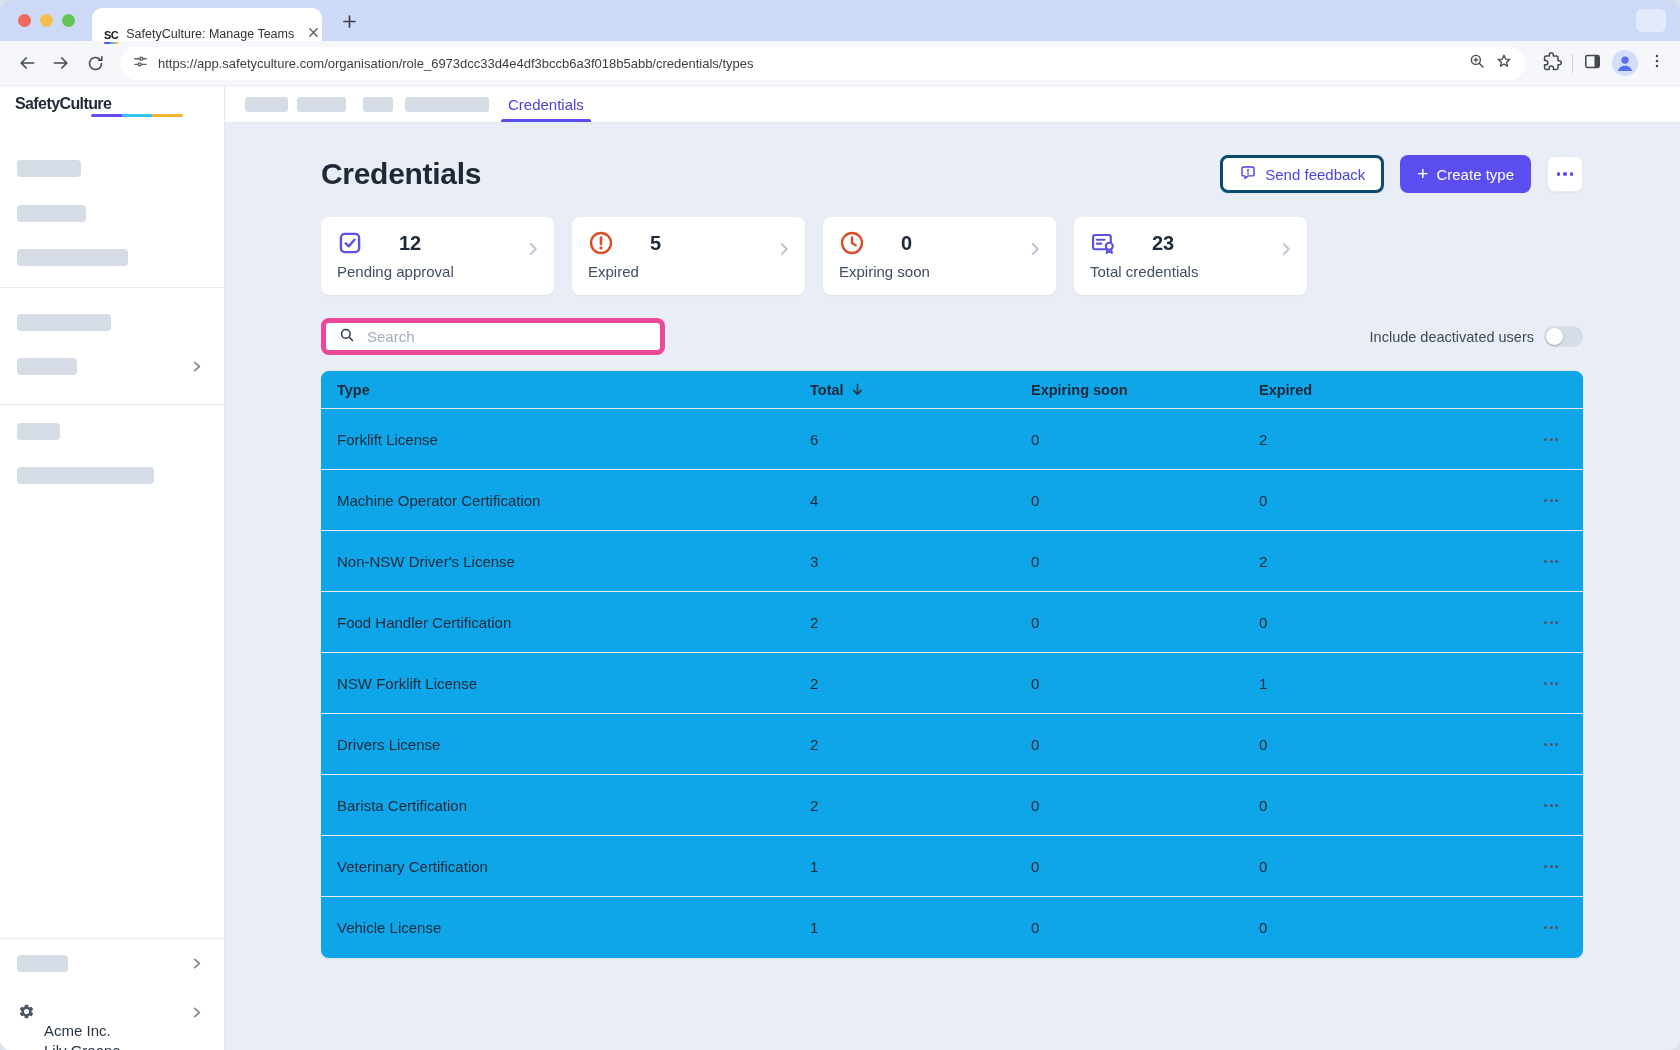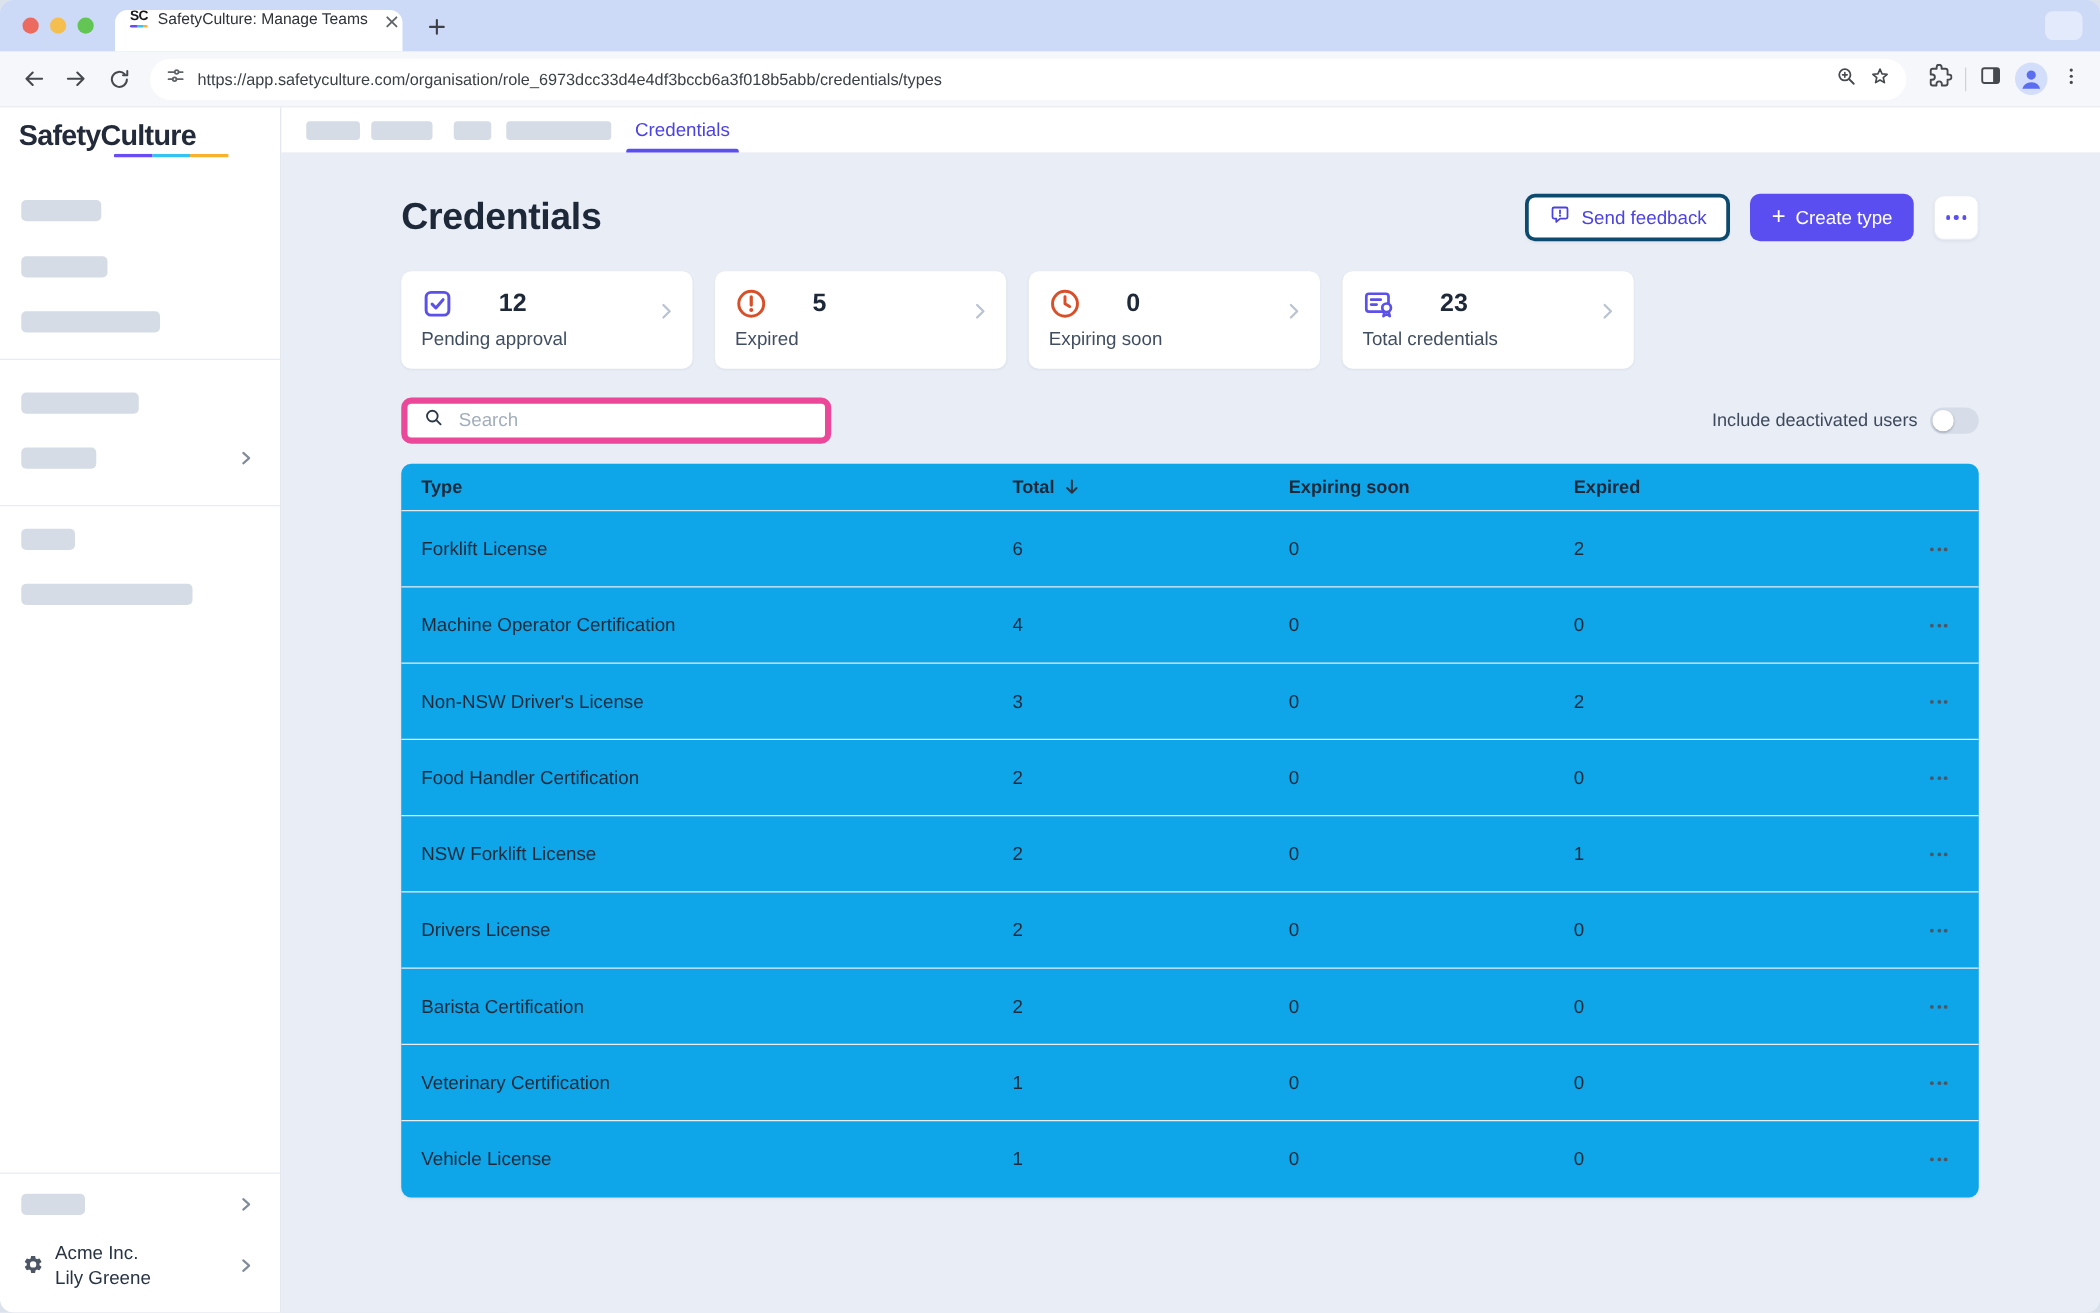--- a/index.html
+++ b/index.html
@@ -13,50 +13,50 @@
   .window { position:absolute; inset:0; border-radius:11px; overflow:hidden; background:#e9edf5; }
 
   
   .tabstrip { position:relative; height:41px; background:#ccd9f7; }
   .traffic { position:absolute; left:18px; top:14px; display:flex; gap:9px; }
   .traffic span { width:13px; height:13px; border-radius:50%; }
   .light-red { background:#ed6a5f; }
   .light-yellow { background:#f5bf4f; }
   .light-green { background:#62c554; }
   .tab { position:absolute; left:92px; bottom:0; width:230px; height:33px; background:#fff;
-         border-radius:10px 10px 0 0; display:flex; align-items:flex-start; padding:0 0 0 12px; gap:8px; }
+         border-radius:10px 10px 0 0; display:flex; align-items:flex-end; padding:0 0 0 12px; gap:8px; }
   .favicon { position:relative; font-weight:800; font-size:11px; color:#16181c; letter-spacing:-0.5px; line-height:1; }
   .favicon::after { content:""; position:absolute; left:0; right:0; bottom:-3px; height:2px;
       background:linear-gradient(90deg,#6a4cf5 0 40%,#35c3f2 40% 72%,#f7b32f 72% 100%); border-radius:1px; }
   .tab-title { flex:1; font-size:12.5px; color:#2e3339; white-space:nowrap; overflow:hidden; }
   .tab-close { width:18px; height:18px; display:grid; place-items:center; border-radius:4px; }
   .newtab { position:absolute; left:340px; top:12px; width:18px; height:18px; display:grid; place-items:center; }
   .strip-corner { position:absolute; right:14px; top:9px; width:30px; height:23px; border-radius:6px; background:#e2eafb; }
 
   
   .toolbar { height:45px; background:#f6f7fa; display:flex; align-items:center; padding:0 10px 0 12px; gap:4px; border-bottom:1px solid #e7eaef; }
   .nav-ic { width:30px; height:30px; display:grid; place-items:center; border-radius:50%; flex:none; }
   .omnibox { flex:1; height:33px; background:#fff; border-radius:17px; display:flex; align-items:center; gap:9px; padding:0 12px; margin:0 6px; }
   .url-text { flex:1; font-size:13px; color:#3b4147; white-space:nowrap; overflow:hidden; }
   .tb-right { display:flex; align-items:center; gap:10px; margin:0 4px 0 8px; }
   .vdiv { width:1px; height:19px; background:#ced3da; }
   .avatar { width:26px; height:26px; border-radius:50%; background:#d3defa; overflow:hidden; display:grid; place-items:center; }
 
   
   .app { display:flex; height:964px; }
   .sidebar { position:relative; width:225px; flex:none; background:#fff; border-right:1px solid #e3e8ef; }
-  .logo { position:absolute; left:15px; top:9px; font-size:23px; font-weight:800; color:#232b3a; letter-spacing:-0.6px; }
+  .logo { position:absolute; left:15px; top:9px; font-size:16px; font-weight:800; color:#232b3a; letter-spacing:-0.6px; }
   .logo .underline { position:absolute; left:76px; bottom:-4px; width:92px; height:3.5px; border-radius:2px; display:flex; overflow:hidden; }
   .logo .underline i { flex:1; }
   .u1 { background:#6a4cf5; } .u2 { background:#35c3f2; } .u3 { background:#f7b32f; }
   .skel { position:absolute; left:17px; height:17px; border-radius:4px; background:#d5dce6; }
   .sdiv { position:absolute; left:0; right:0; height:1px; background:#e8ecf2; }
   .side-chev { position:absolute; right:20px; width:15px; height:15px; color:#818c9b; }
   .org-row { position:absolute; left:0; right:0; bottom:12px; height:52px; }
-  .org-name, .org-user { position:absolute; left:44px; font-size:15px; color:#283444; line-height:19px; }
+  .org-name, .org-user { position:absolute; left:44px; font-size:15px; color:#283444; line-height:19px;margin-top:28px; }
   .gear-wrap { position:absolute; left:18px; top:17px; width:17px; height:17px; color:#4c5664; }
 
   .main { flex:1; min-width:0; display:flex; flex-direction:column; background:#e9edf5; }
   .topbar { height:37px; flex:none; background:#fff; border-bottom:1px solid #e3e8ef; display:flex; align-items:center; padding-left:20px; }
   .nav-skel { height:15px; border-radius:3px; background:#d5dce6; flex:none; }
   .nav-tab { position:relative; height:100%; display:flex; align-items:center; padding:0 7px; margin-left:12px;
              color:#4b43dd; font-size:15px; font-weight:500; cursor:pointer; }
   .nav-tab::after { content:""; position:absolute; left:0; right:0; bottom:0; height:3px; background:#5b4ef0; border-radius:2px 2px 0 0; }
 
   .content { flex:1; padding:0 97px 0 96px; }

